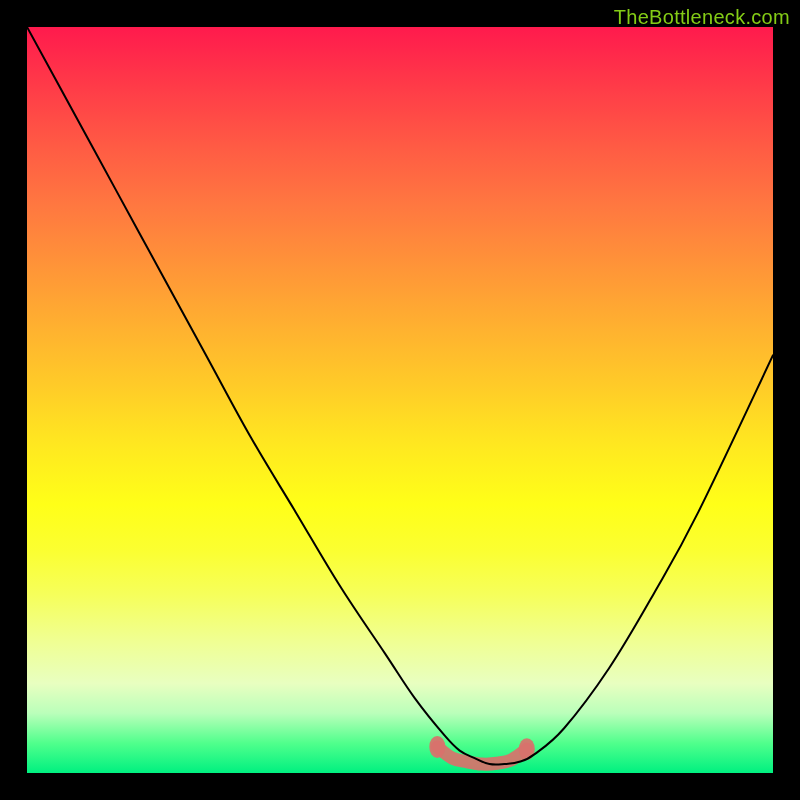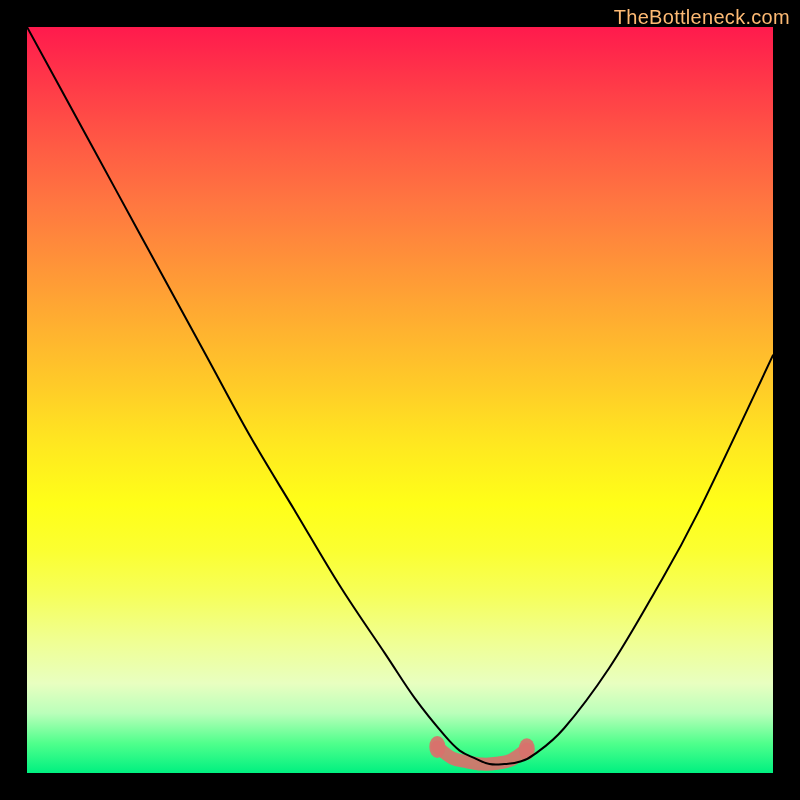--- a/index.html
+++ b/index.html
@@ -39,21 +39,21 @@
       #e8ffc0 88%,
       #baffba 92%,
       #50ff8c 96%,
       #00f080 100%
     );
   }
   .watermark {
     position: absolute;
     top: 6px;
     right: 10px;
-    color: #fdba74;
+    color: #84cc16;
     font-size: 20px;
     font-weight: 500;
     letter-spacing: 0.3px;
   }
   svg.curve {
     position: absolute;
     left: 0;
     top: 0;
     width: 746px;
     height: 746px;

